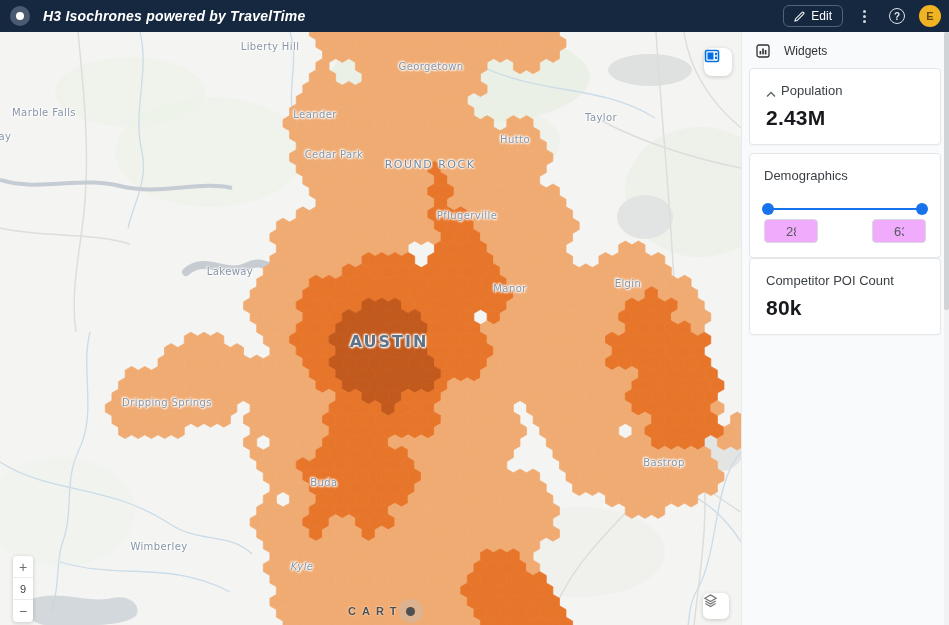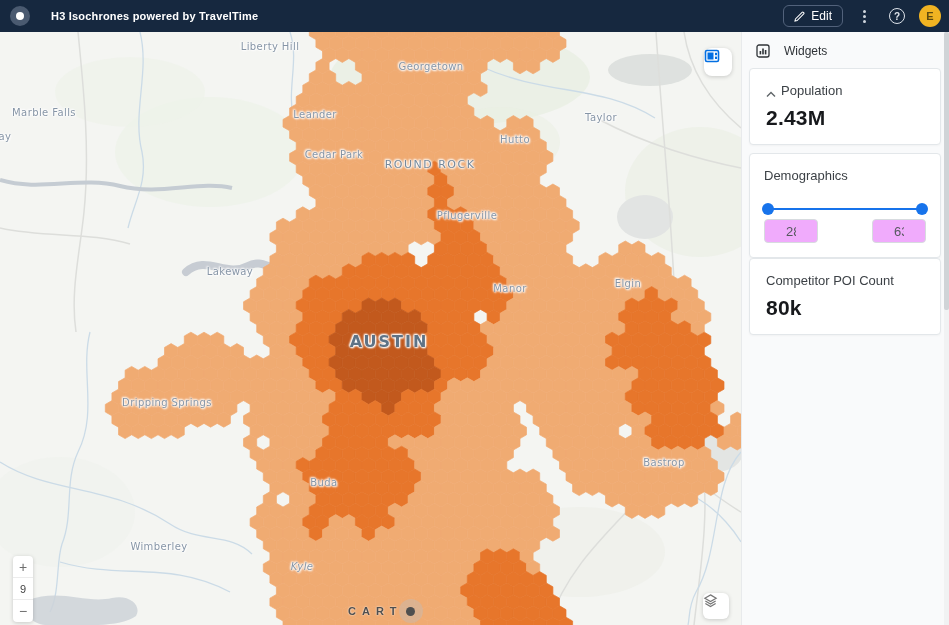--- a/index.html
+++ b/index.html
@@ -3,21 +3,21 @@
 <meta charset="utf-8">
 <style>
   * { margin:0; padding:0; box-sizing:border-box; }
   html,body { width:949px; height:625px; overflow:hidden; font-family:"Liberation Sans",sans-serif; background:#f4f5f2; }
   .app { position:relative; width:949px; height:625px; }
 
   
   .header { position:absolute; top:0; left:0; right:0; height:32px; background:#16283f; display:flex; align-items:center; padding:0 6px 0 10px; z-index:30; }
   .logo { width:20px; height:20px; border-radius:50%; background:#4a5a70; display:flex; align-items:center; justify-content:center; flex:0 0 auto; cursor:pointer; }
   .logo-dot { width:8px; height:8px; border-radius:50%; background:#ffffff; }
-  .header-title { color:#ffffff; font-size:11px; font-weight:bold; margin-left:21px; letter-spacing:.2px; }
+  .header-title { color:#ffffff; font-size:14px; font-weight:bold; margin-left:13px; letter-spacing:.2px;font-style:italic; }
   .header-spacer { flex:1; }
   .edit-btn { display:flex; align-items:center; gap:6px; color:#fff; font-size:12px; border:1px solid #52627b; border-radius:6px; padding:3px 10px; background:transparent; cursor:pointer; }
   .kebab { width:22px; height:22px; margin-left:10px; display:flex; flex-direction:column; align-items:center; justify-content:center; gap:2px; cursor:pointer; }
   .kebab i { width:3px; height:3px; border-radius:50%; background:#cfd6de; }
   .help { width:16px; height:16px; border:1.4px solid #dde3ea; border-radius:50%; color:#dde3ea; font-size:10px; font-weight:bold; display:flex; align-items:center; justify-content:center; margin-left:14px; cursor:pointer; }
   .avatar { width:22px; height:22px; border-radius:50%; background:#f0b322; color:#5c4a10; font-size:11px; font-weight:bold; display:flex; align-items:center; justify-content:center; margin-left:14px; margin-right:2px; cursor:pointer; }
 
   
   .map { position:absolute; top:32px; left:0; width:741px; height:593px; overflow:hidden; background:#f4f5f2; }
   .map svg { position:absolute; top:0; left:0; }

